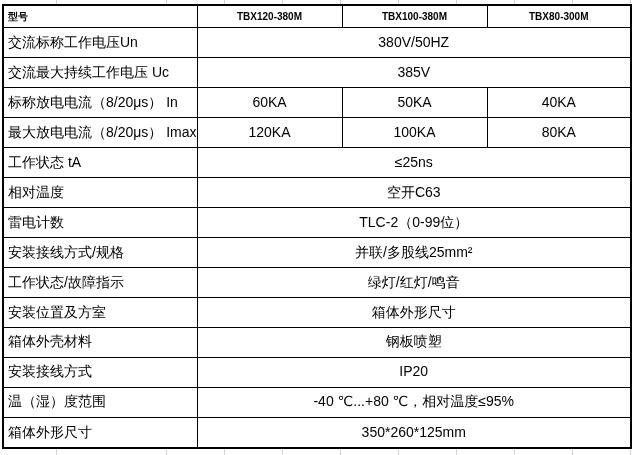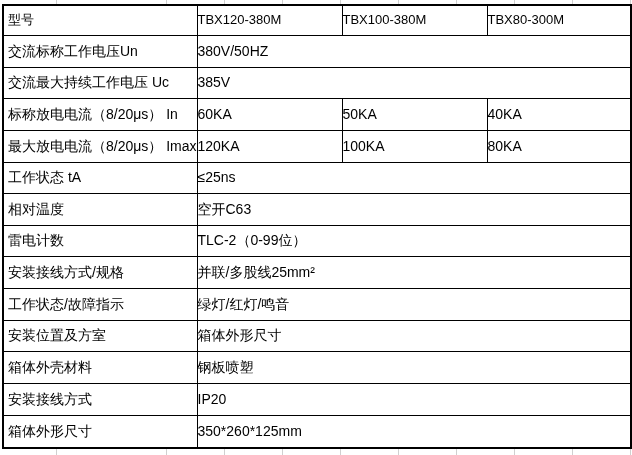--- a/index.html
+++ b/index.html
@@ -49,25 +49,25 @@
     vertical-align: middle;
     overflow: hidden;
     white-space: nowrap;
   }
   .spec-table td.label {
     text-align: left;
     padding-left: 4px;
     padding-right: 2px;
   }
   .spec-table td.val {
-    text-align: left;
+    text-align: center;
   }
   .spec-table tr.header-row td {
-    font-weight: normal;
-    font-size: 13px;
+    font-weight: bold;
+    font-size: 10px;
   }
 </style>
 </head>
 <body>
 
 <div class="screenshot">
 
   <div class="grid-strip top"></div>
 
   <table class="spec-table">
@@ -144,20 +144,24 @@
     <tr>
       <td class="label">箱体外壳材料</td>
       <td class="val" colspan="3">钢板喷塑</td>
     </tr>
 
     <tr>
       <td class="label">安装接线方式</td>
       <td class="val" colspan="3">IP20</td>
     </tr>
 
+    <tr>
+      <td class="label">温（湿）度范围</td>
+      <td class="val" colspan="3">-40 ℃...+80 ℃，相对温度≤95%</td>
+    </tr>
 
     <tr>
       <td class="label">箱体外形尺寸</td>
       <td class="val" colspan="3">350*260*125mm</td>
     </tr>
 
   </tbody>
     </table>
 
   <div class="grid-strip bottom"></div>

